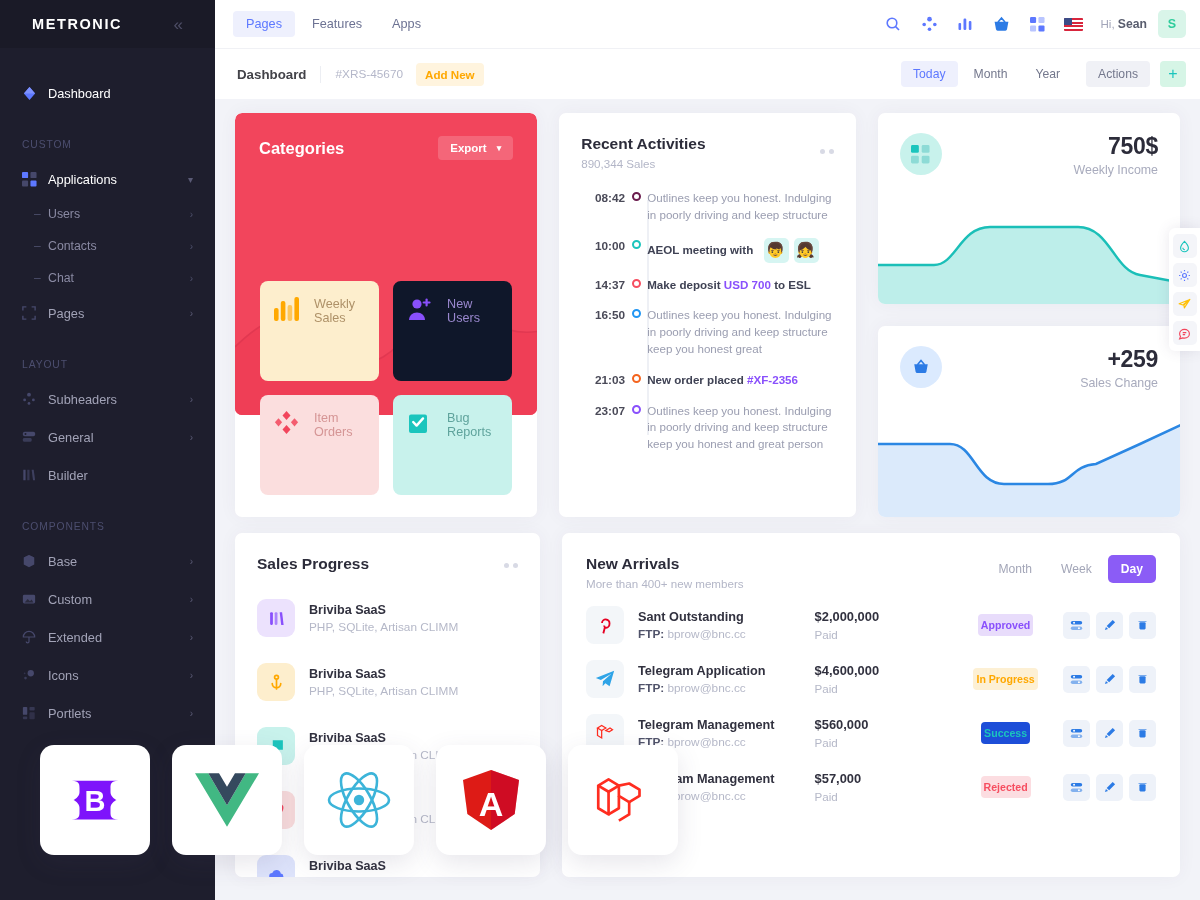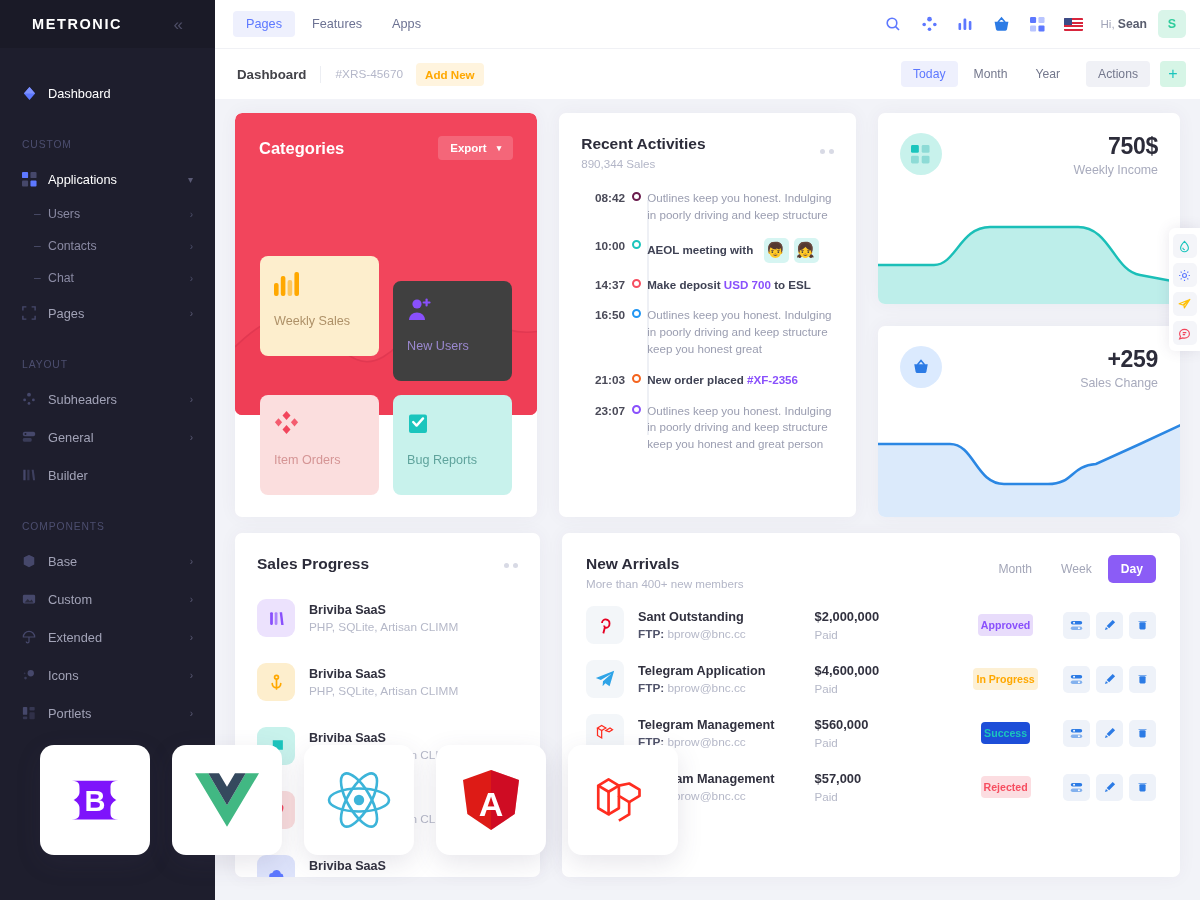--- a/index.html
+++ b/index.html
@@ -136,21 +136,21 @@
     background: rgba(255,255,255,.18); color: #fff; font-size: 11.5px;
     font-weight: bold; padding: 6px 12px; border-radius: 4px;
     display: flex; align-items: center; gap: 10px; cursor: pointer;
   }
   .cat-grid {
     position: absolute; left: 25px; right: 25px; bottom: 22px; z-index: 4;
     display: grid; grid-template-columns: 1fr 1fr; gap: 14px;
   }
   .tile {
     height: 100px; border-radius: 8px; padding: 16px 14px 0 14px;
-    display: flex; flex-direction: column; gap: 14px; cursor: pointer;
+    display: flex; flex-direction: row; gap: 14px; cursor: pointer;
   }
   .tile .tl { font-size: 12.6px; }
 
   
   .act-card { width: 299px; height: 404px; padding: 22px 20px 0 22px; position: relative; }
   .card-title { font-size: 15.5px; font-weight: bold; color: #2c2c3a; }
   .card-sub { font-size: 11.6px; color: #b3b6c7; margin-top: 4px; }
   .dots { position: absolute; right: 22px; top: 36px; display: flex; gap: 4px; }
   .dots i { width: 5px; height: 5px; border-radius: 50%; background: #d8dae5; display: block; }
   .timeline { margin-top: 20px; position: relative; }
@@ -481,21 +481,21 @@
               <span>
                 <svg width="26" height="24" viewBox="0 0 26 24" fill="#ffa800">
                   <rect x="0" y="11" width="4.6" height="13" rx="2"></rect>
                     <rect x="6.8" y="4" width="4.6" height="20" rx="2"></rect>
                   <rect x="13.6" y="8" width="4.6" height="16" rx="2" opacity=".55"></rect>
                     <rect x="20.4" y="0" width="4.6" height="24" rx="2"></rect>
                 </svg>
               </span>
               <span class="tl" style="color:#ae9168;">Weekly Sales</span>
             </div>
-            <div class="tile" style="background:#404040;margin-top:25px;">
+            <div class="tile" style="background:#0f172a;">
               <span>
                 <svg width="26" height="24" viewBox="0 0 26 24" fill="#8950fc">
                   <circle cx="10" cy="7" r="4.6"></circle>
                     <path d="M2 23c0-4.6 3.6-7.6 8-7.6s8 3 8 7.6z"></path>
                   <rect x="18.5" y="1.5" width="2.2" height="8" rx="1.1"></rect>
                     <rect x="15.6" y="4.4" width="8" height="2.2" rx="1.1"></rect>
                 </svg>
               </span>
               <span class="tl" style="color:#9a88cf;">New Users</span>
             </div>

